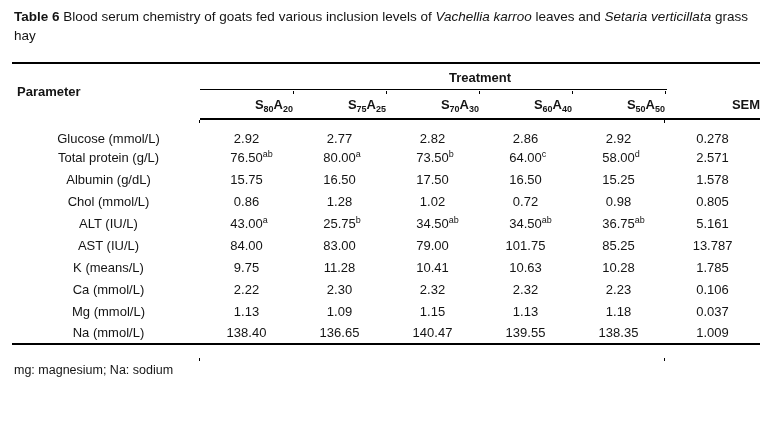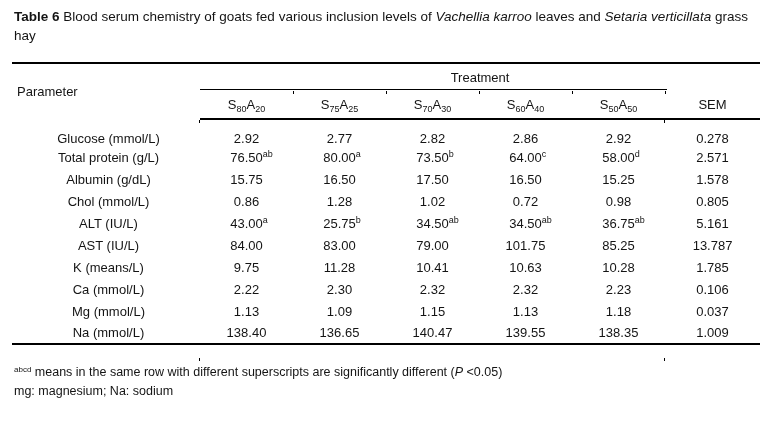--- a/index.html
+++ b/index.html
@@ -20,23 +20,23 @@
     position:absolute; top:62px; left:12px; width:748px;
     border-collapse:collapse; table-layout:fixed;
     font-size:13px; color:var(--text,#141414);
     border-top:2px solid var(--border,#000);
     border-bottom:2px solid var(--border,#000);
   }
   col.c-param { width:188px; }
   col.c-treat { width:93px; }
   col.c-sem   { width:95px; }
 
-  th { font-weight:normal; }
+  th { font-weight:bold; }
   tr.h1 th { height:28px; }
-  tr.h2 th { height:28px; vertical-align:middle; text-align:center; position:relative; }
+  tr.h2 th { height:28px; vertical-align:middle; text-align:right; position:relative; }
   tr.h2 th { border-bottom:2px solid var(--border,#000); }
   th.param { text-align:left; padding-left:5px; vertical-align:middle;margin-left:16px; }
   th.treat-span { text-align:center; vertical-align:middle; }
   
   tr.h2 th:not(:first-child)::before {
     content:""; position:absolute; left:-0.5px; top:0; width:1px; height:3px;
     background:var(--border,#000);
   }
   .treat-rule {
     position:absolute; left:188px; top:26.5px; width:467px; height:1.5px;
@@ -186,17 +186,16 @@
   </table>
 
   <div class="treat-rule" style="left:200px; top:88.5px;"></div>
 
   <div class="tick" style="left:199px; top:120px;"></div>
   <div class="tick" style="left:664px; top:120px;"></div>
   <div class="tick" style="left:199px; top:358px;"></div>
   <div class="tick" style="left:664px; top:358px;"></div>
 
   <div class="footnotes">
-    <div><sup>abcd</sup><span> means in the same row with different superscripts are significantly different (</span><span class="i">P</span><span> &lt;0.05)</span></div>
     <div>mg: magnesium; Na: sodium</div>
   </div>
 
 </div>
 
 </body></html>

